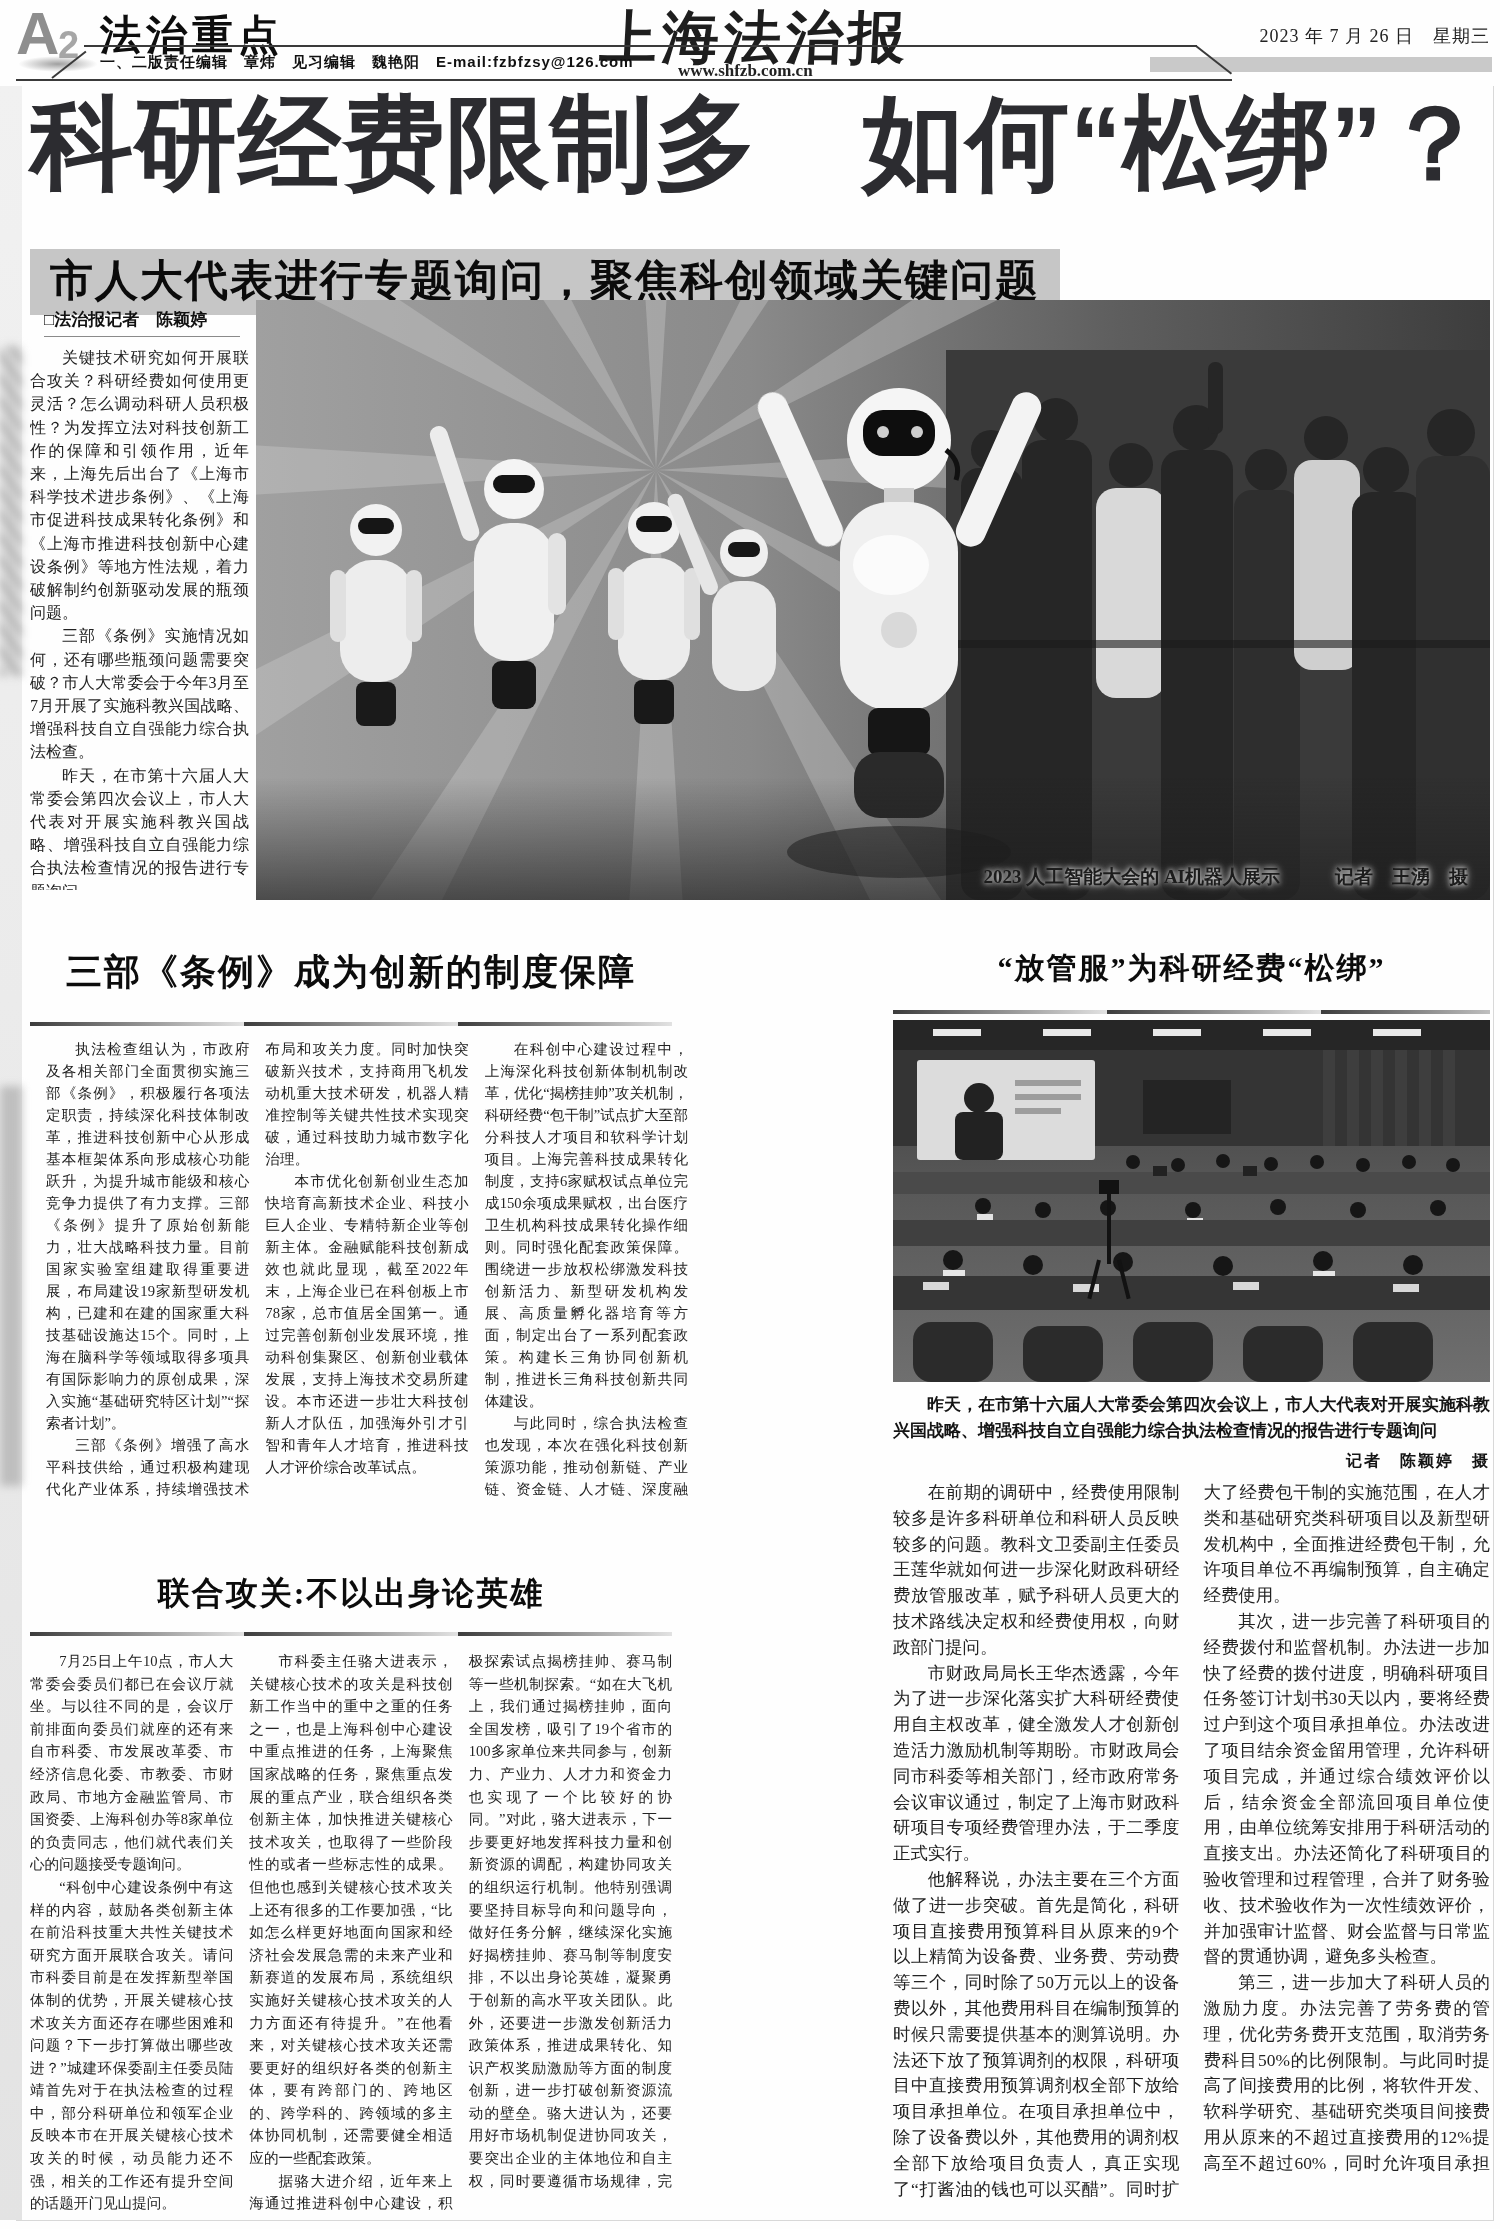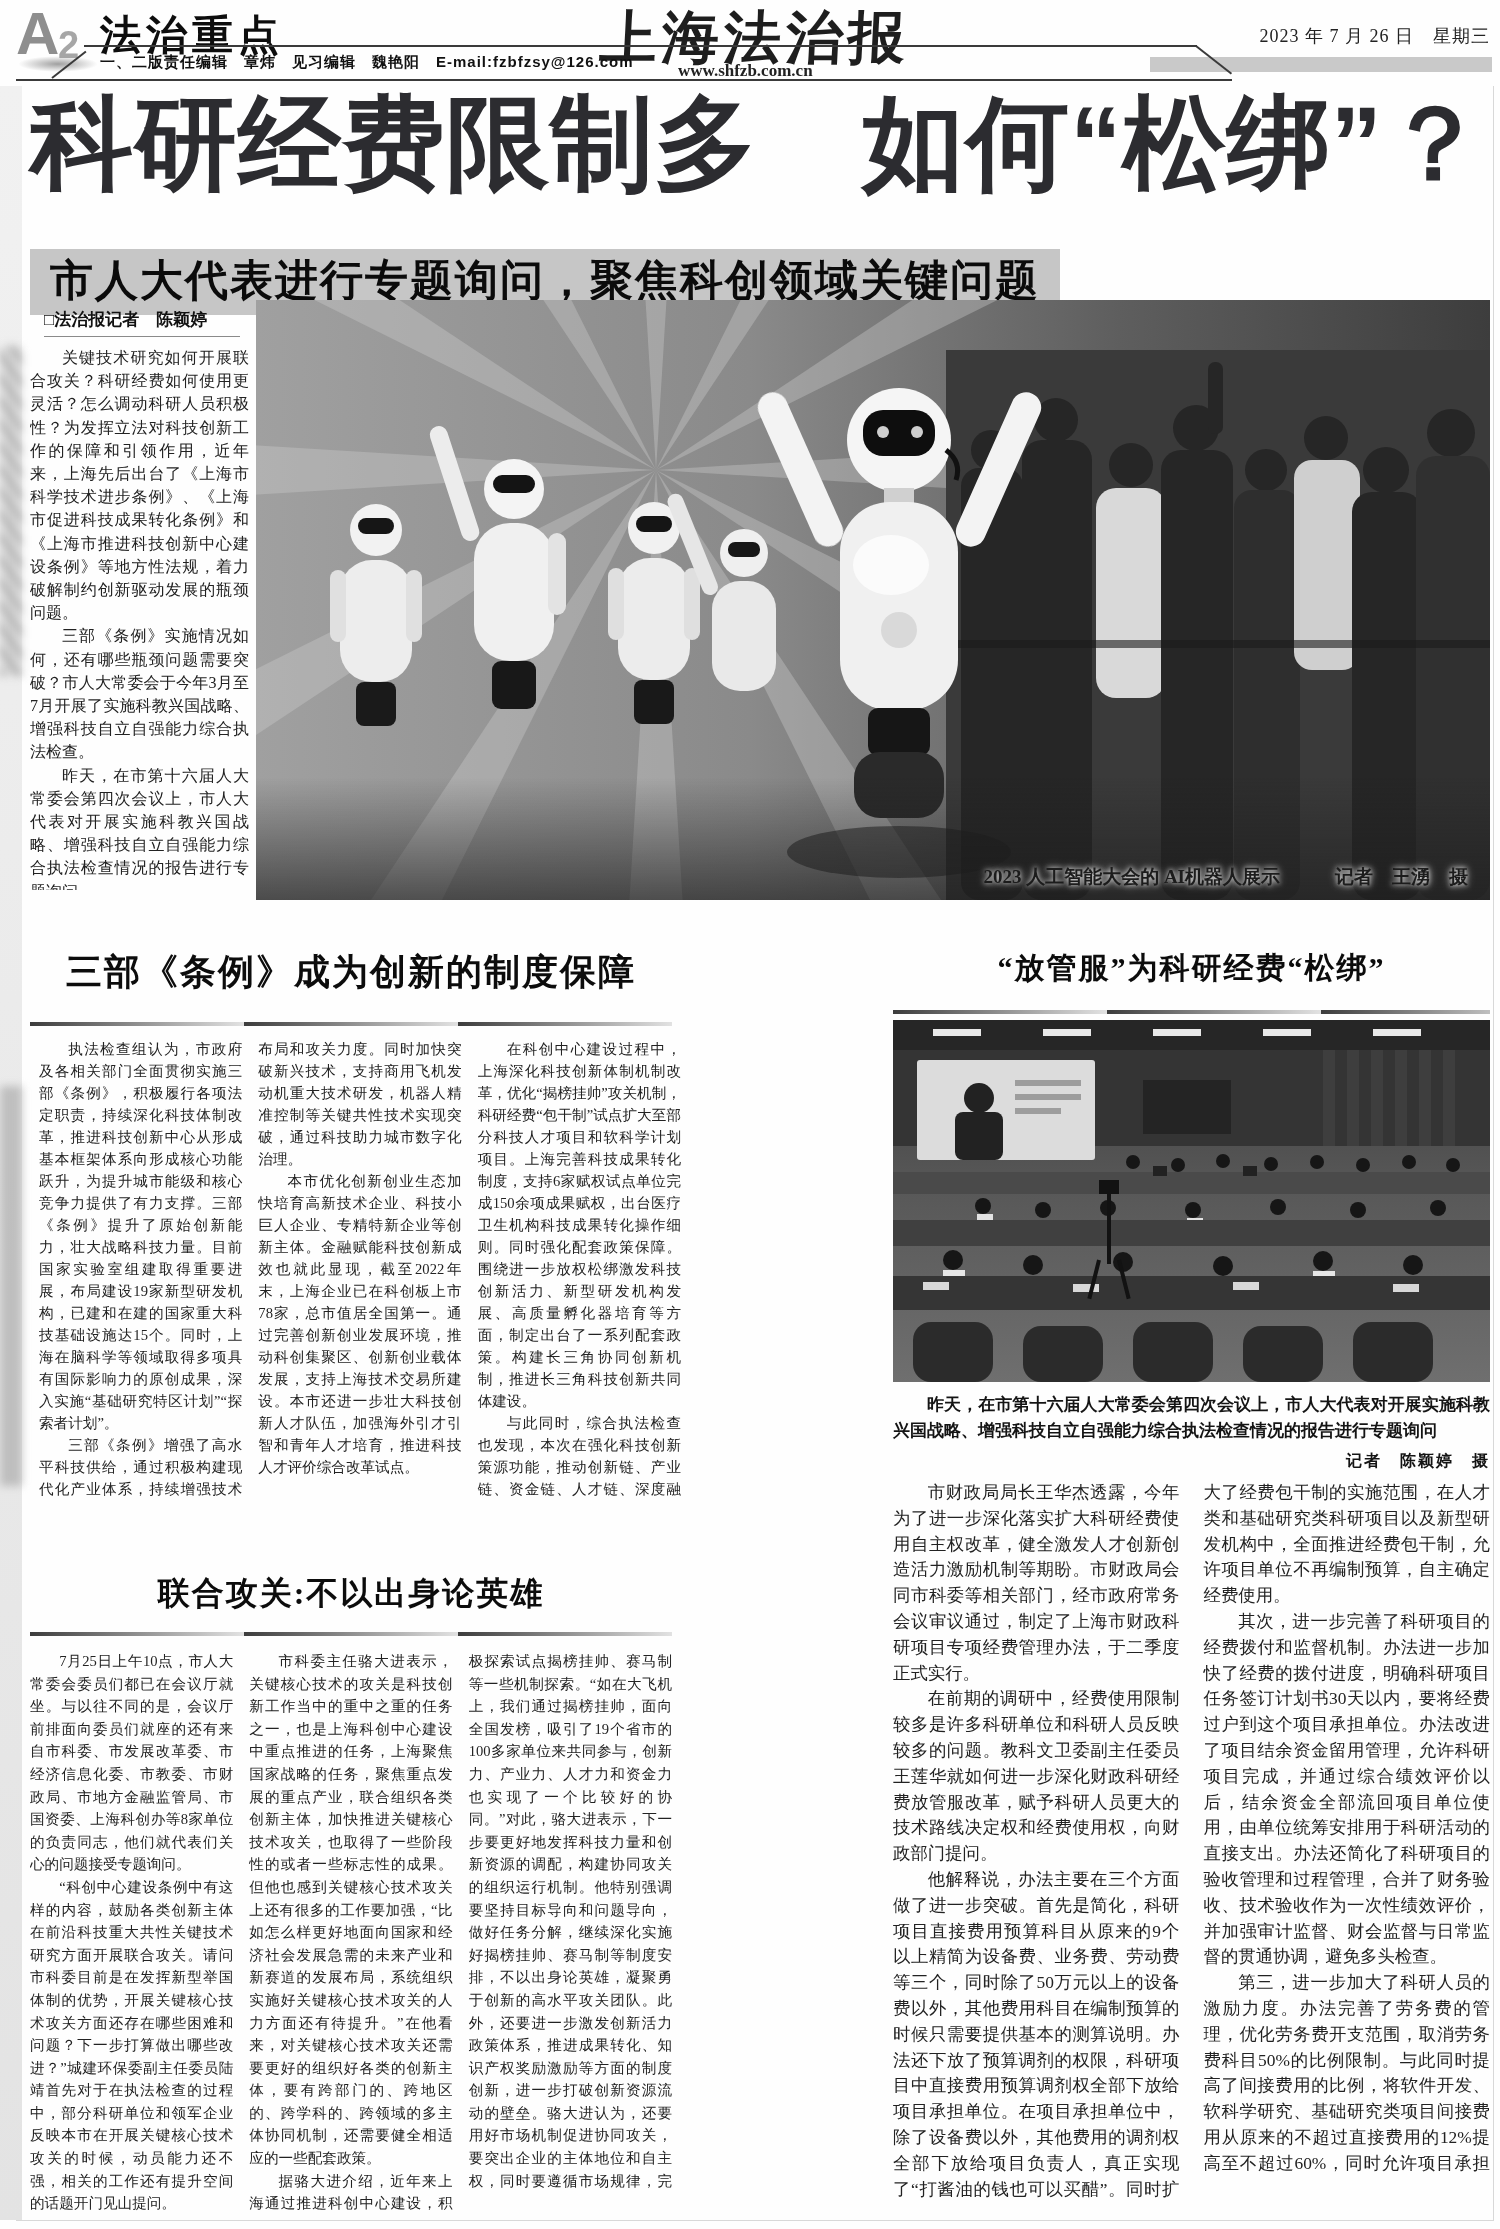--- a/index.html
+++ b/index.html
@@ -209,21 +209,21 @@
       <rect y="478" width="1234" height="122" fill="url(#g2)" opacity=".65"></rect>
     </svg>
     <div class="photo-caption-overlay">
       <span>2023 人工智能大会的 AI机器人展示</span>
       <span>记者　王湧　摄</span>
     </div>
   </div>
 
   <h2 class="abs section-head" style="left:30px;top:948px;width:642px;margin:0;">三部《条例》成为创新的制度保障</h2>
   <div class="abs grad-rule" style="left:30px;top:1022px;width:642px;"></div>
-  <div class="abs body-cols cols3" style="left:39px;top:1038px;width:642px;height:468px;">
+  <div class="abs body-cols cols3" style="left:46px;top:1038px;width:642px;height:468px;">
       <p>执法检查组认为，市政府及各相关部门全面贯彻实施三部《条例》，积极履行各项法定职责，持续深化科技体制改革，推进科技创新中心从形成基本框架体系向形成核心功能跃升，为提升城市能级和核心竞争力提供了有力支撑。三部《条例》提升了原始创新能力，壮大战略科技力量。目前国家实验室组建取得重要进展，布局建设19家新型研发机构，已建和在建的国家重大科技基础设施达15个。同时，上海在脑科学等领域取得多项具有国际影响力的原创成果，深入实施“基础研究特区计划”“探索者计划”。</p>
       <p>三部《条例》增强了高水平科技供给，通过积极构建现代化产业体系，持续增强技术布局和攻关力度。同时加快突破新兴技术，支持商用飞机发动机重大技术研发，机器人精准控制等关键共性技术实现突破，通过科技助力城市数字化治理。</p>
       <p>本市优化创新创业生态加快培育高新技术企业、科技小巨人企业、专精特新企业等创新主体。金融赋能科技创新成效也就此显现，截至2022年末，上海企业已在科创板上市78家，总市值居全国第一。通过完善创新创业发展环境，推动科创集聚区、创新创业载体发展，支持上海技术交易所建设。本市还进一步壮大科技创新人才队伍，加强海外引才引智和青年人才培育，推进科技人才评价综合改革试点。</p>
       <p>在科创中心建设过程中，上海深化科技创新体制机制改革，优化“揭榜挂帅”攻关机制，科研经费“包干制”试点扩大至部分科技人才项目和软科学计划项目。上海完善科技成果转化制度，支持6家赋权试点单位完成150余项成果赋权，出台医疗卫生机构科技成果转化操作细则。同时强化配套政策保障。围绕进一步放权松绑激发科技创新活力、新型研发机构发展、高质量孵化器培育等方面，制定出台了一系列配套政策。构建长三角协同创新机制，推进长三角科技创新共同体建设。</p>
       <p>与此同时，综合执法检查也发现，本次在强化科技创新策源功能，推动创新链、产业链、资金链、人才链、深度融合等方面还存在着一些不足。为此，昨天，在市第十六届人大常委会第四次会议上，市人大代表对开展实施科教兴国战略、增强科技自立自强能力综合执法检查情况的报告进行了专题询问。</p>
     </div>
 
   <h2 class="abs section-head" style="left:893px;top:948px;width:597px;margin:0;font-size:30px;">“放管服”为科研经费“松绑”</h2>
   <div class="abs grad-rule" style="left:893px;top:1010px;width:597px;"></div>
 
@@ -314,22 +314,22 @@
       </g>
     </svg>
   </div>
 
   <div class="abs sans meet-caption" style="left:893px;top:1392px;width:597px;">
     <p>昨天，在市第十六届人大常委会第四次会议上，市人大代表对开展实施科教兴国战略、增强科技自立自强能力综合执法检查情况的报告进行专题询问</p>
     <div class="meet-credit">记者　陈颖婷　摄</div>
   </div>
 
   <div class="abs body-cols big-cols cols2" style="left:893px;top:1480px;width:597px;height:734px;">
+      <p>在前期的调研中，经费使用限制较多是许多科研单位和科研人员反映较多的问题。教科文卫委副主任委员王莲华就如何进一步深化财政科研经费放管服改革，赋予科研人员更大的技术路线决定权和经费使用权，向财政部门提问。</p>
       <p>市财政局局长王华杰透露，今年为了进一步深化落实扩大科研经费使用自主权改革，健全激发人才创新创造活力激励机制等期盼。市财政局会同市科委等相关部门，经市政府常务会议审议通过，制定了上海市财政科研项目专项经费管理办法，于二季度正式实行。</p>
-      <p>在前期的调研中，经费使用限制较多是许多科研单位和科研人员反映较多的问题。教科文卫委副主任委员王莲华就如何进一步深化财政科研经费放管服改革，赋予科研人员更大的技术路线决定权和经费使用权，向财政部门提问。</p>
       <p>他解释说，办法主要在三个方面做了进一步突破。首先是简化，科研项目直接费用预算科目从原来的9个以上精简为设备费、业务费、劳动费等三个，同时除了50万元以上的设备费以外，其他费用科目在编制预算的时候只需要提供基本的测算说明。办法还下放了预算调剂的权限，科研项目中直接费用预算调剂权全部下放给项目承担单位。在项目承担单位中，除了设备费以外，其他费用的调剂权全部下放给项目负责人，真正实现了“打酱油的钱也可以买醋”。同时扩大了经费包干制的实施范围，在人才类和基础研究类科研项目以及新型研发机构中，全面推进经费包干制，允许项目单位不再编制预算，自主确定经费使用。</p>
       <p>其次，进一步完善了科研项目的经费拨付和监督机制。办法进一步加快了经费的拨付进度，明确科研项目任务签订计划书30天以内，要将经费过户到这个项目承担单位。办法改进了项目结余资金留用管理，允许科研项目完成，并通过综合绩效评价以后，结余资金全部流回项目单位使用，由单位统筹安排用于科研活动的直接支出。办法还简化了科研项目的验收管理和过程管理，合并了财务验收、技术验收作为一次性绩效评价，并加强审计监督、财会监督与日常监督的贯通协调，避免多头检查。</p>
       <p>第三，进一步加大了科研人员的激励力度。办法完善了劳务费的管理，优化劳务费开支范围，取消劳务费科目50%的比例限制。与此同时提高了间接费用的比例，将软件开发、软科学研究、基础研究类项目间接费用从原来的不超过直接费用的12%提高至不超过60%，同时允许项目承担单位将间接费用全部用于绩效支出，充分调动科研人员的积极性。</p>
     </div>
 
   <h2 class="abs section-head" style="left:30px;top:1572px;width:642px;margin:0;font-size:32px;">联合攻关:不以出身论英雄</h2>
   <div class="abs grad-rule" style="left:30px;top:1632px;width:642px;"></div>
   <div class="abs body-cols cols3" style="left:30px;top:1650px;width:642px;height:565px;line-height:22.6px;">
       <p>7月25日上午10点，市人大常委会委员们都已在会议厅就坐。与以往不同的是，会议厅前排面向委员们就座的还有来自市科委、市发展改革委、市经济信息化委、市教委、市财政局、市地方金融监管局、市国资委、上海科创办等8家单位的负责同志，他们就代表们关心的问题接受专题询问。</p>
       <p>“科创中心建设条例中有这样的内容，鼓励各类创新主体在前沿科技重大共性关键技术研究方面开展联合攻关。请问市科委目前是在发挥新型举国体制的优势，开展关键核心技术攻关方面还存在哪些困难和问题？下一步打算做出哪些改进？”城建环保委副主任委员陆靖首先对于在执法检查的过程中，部分科研单位和领军企业反映本市在开展关键核心技术攻关的时候，动员能力还不强，相关的工作还有提升空间的话题开门见山提问。</p>

